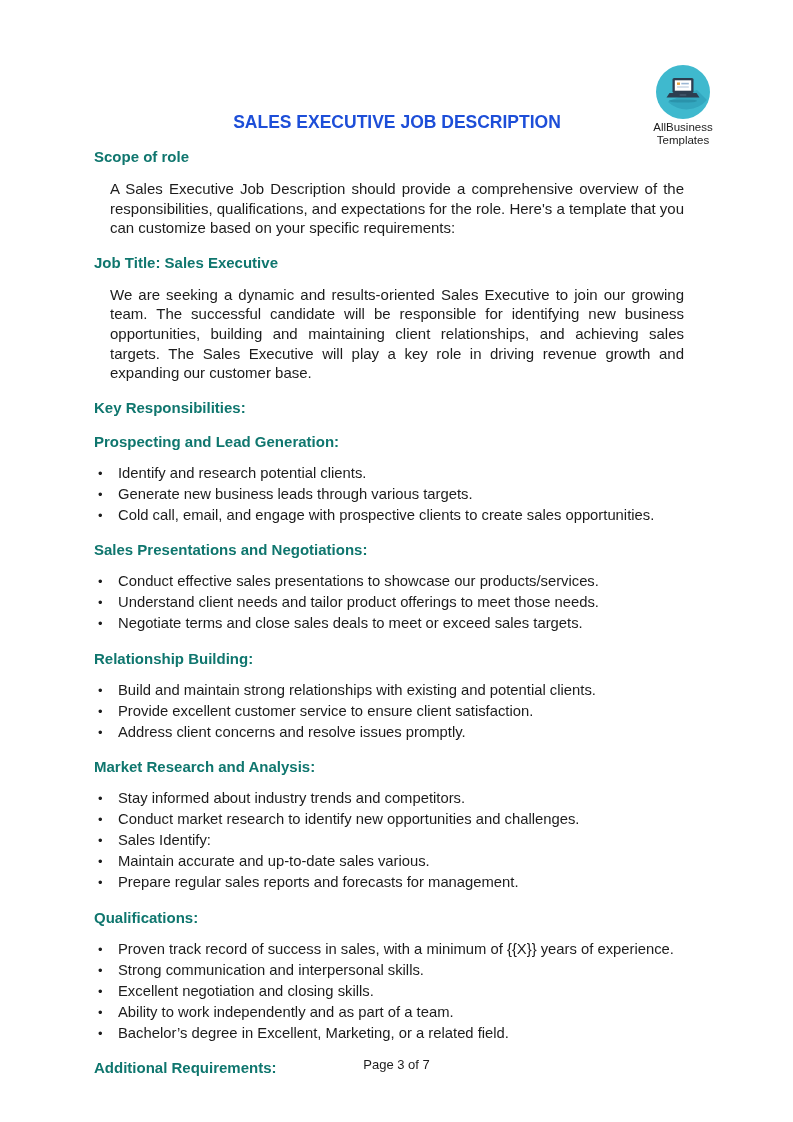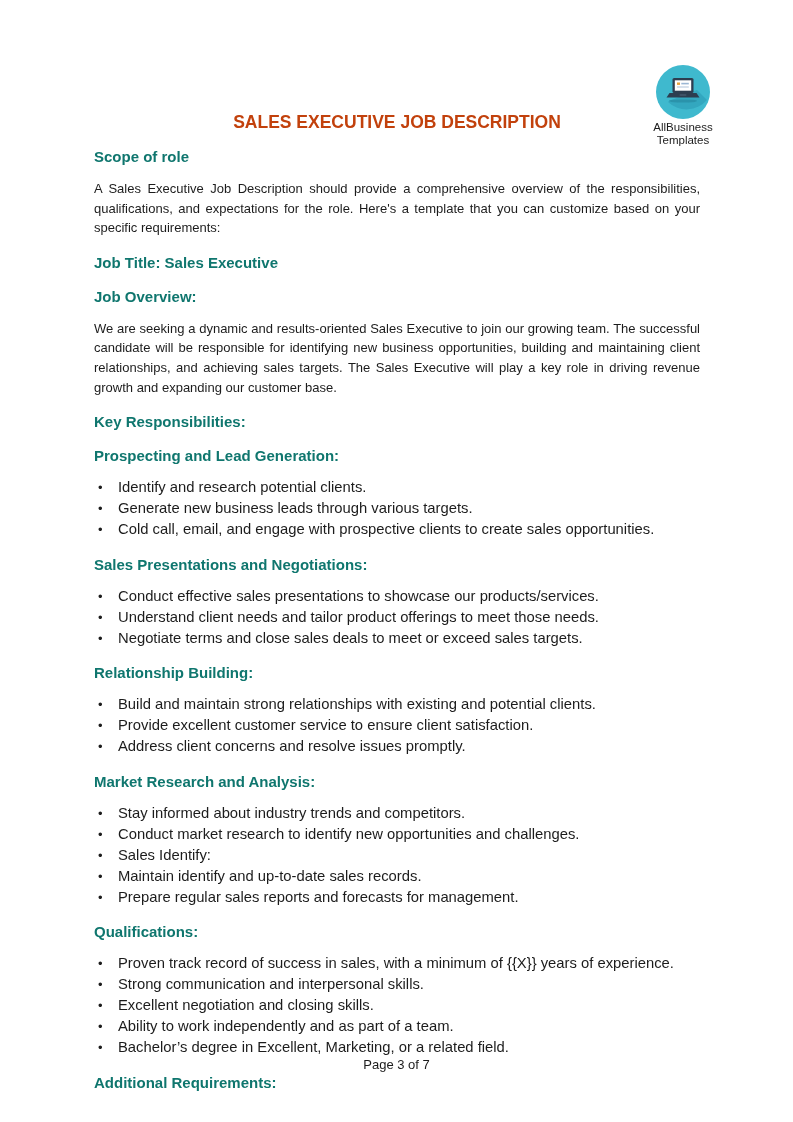--- a/index.html
+++ b/index.html
@@ -34,33 +34,33 @@
     font-size: 11.5px;
     line-height: 13px;
     color: #1c1c1c;
   }
   .doc-title {
     margin: 112px 0 8px 0;
     text-align: center;
     font-size: 17.5px;
     line-height: 20px;
     font-weight: 700;
-    color: #c2410c;
+    color: #1d4ed8;
   }
   .doc-heading {
     font-size: 15px;
     line-height: 19px;
     font-weight: 700;
     margin: 15px 0 13px 0;
     color: #0f766e;
   }
   .doc-paragraph {
-    font-size: 13px;
+    font-size: 15px;
     line-height: 19.6px;
-    margin: 13px 0;
+    margin: 13px 16px;
     text-align: justify;
   }
   .doc-list {
     list-style: none;
     margin: 13px 0;
     padding: 0;
   }
   .doc-list li {
     position: relative;
     padding-left: 24px;
@@ -108,21 +108,20 @@
       <div>Templates</div>
     </div>
   </div>
 
   <h1 class="doc-title">SALES EXECUTIVE JOB DESCRIPTION</h1>
 
   <div id="sections">
       <h2 class="doc-heading">Scope of role</h2>
       <p class="doc-paragraph">A Sales Executive Job Description should provide a comprehensive overview of the responsibilities, qualifications, and expectations for the role. Here's a template that you can customize based on your specific requirements:</p>
       <h2 class="doc-heading">Job Title: Sales Executive</h2>
-      <h2 class="doc-heading">Job Overview:</h2>
       <p class="doc-paragraph">We are seeking a dynamic and results-oriented Sales Executive to join our growing team. The successful candidate will be responsible for identifying new business opportunities, building and maintaining client relationships, and achieving sales targets. The Sales Executive will play a key role in driving revenue growth and expanding our customer base.</p>
       <h2 class="doc-heading">Key Responsibilities:</h2>
       <h2 class="doc-heading">Prospecting and Lead Generation:</h2>
       <ul class="doc-list">
         <li><span class="bullet">•</span><span>Identify and research potential clients.</span></li>
         <li><span class="bullet">•</span><span>Generate new business leads through various targets.</span></li>
         <li><span class="bullet">•</span><span>Cold call, email, and engage with prospective clients to create sales opportunities.</span></li>
       </ul>
       <h2 class="doc-heading">Sales Presentations and Negotiations:</h2>
       <ul class="doc-list">
@@ -134,21 +133,21 @@
       <ul class="doc-list">
         <li><span class="bullet">•</span><span>Build and maintain strong relationships with existing and potential clients.</span></li>
         <li><span class="bullet">•</span><span>Provide excellent customer service to ensure client satisfaction.</span></li>
         <li><span class="bullet">•</span><span>Address client concerns and resolve issues promptly.</span></li>
       </ul>
       <h2 class="doc-heading">Market Research and Analysis:</h2>
       <ul class="doc-list">
         <li><span class="bullet">•</span><span>Stay informed about industry trends and competitors.</span></li>
         <li><span class="bullet">•</span><span>Conduct market research to identify new opportunities and challenges.</span></li>
         <li><span class="bullet">•</span><span>Sales Identify:</span></li>
-        <li><span class="bullet">•</span><span>Maintain identify and up-to-date sales records.</span></li>
+        <li><span class="bullet">•</span><span>Maintain accurate and up-to-date sales various.</span></li>
         <li><span class="bullet">•</span><span>Prepare regular sales reports and forecasts for management.</span></li>
       </ul>
       <h2 class="doc-heading">Qualifications:</h2>
       <ul class="doc-list">
         <li><span class="bullet">•</span><span>Proven track record of success in sales, with a minimum of {{X}} years of experience.</span></li>
         <li><span class="bullet">•</span><span>Strong communication and interpersonal skills.</span></li>
         <li><span class="bullet">•</span><span>Excellent negotiation and closing skills.</span></li>
         <li><span class="bullet">•</span><span>Ability to work independently and as part of a team.</span></li>
         <li><span class="bullet">•</span><span>Bachelor’s degree in Excellent, Marketing, or a related field.</span></li>
       </ul>

